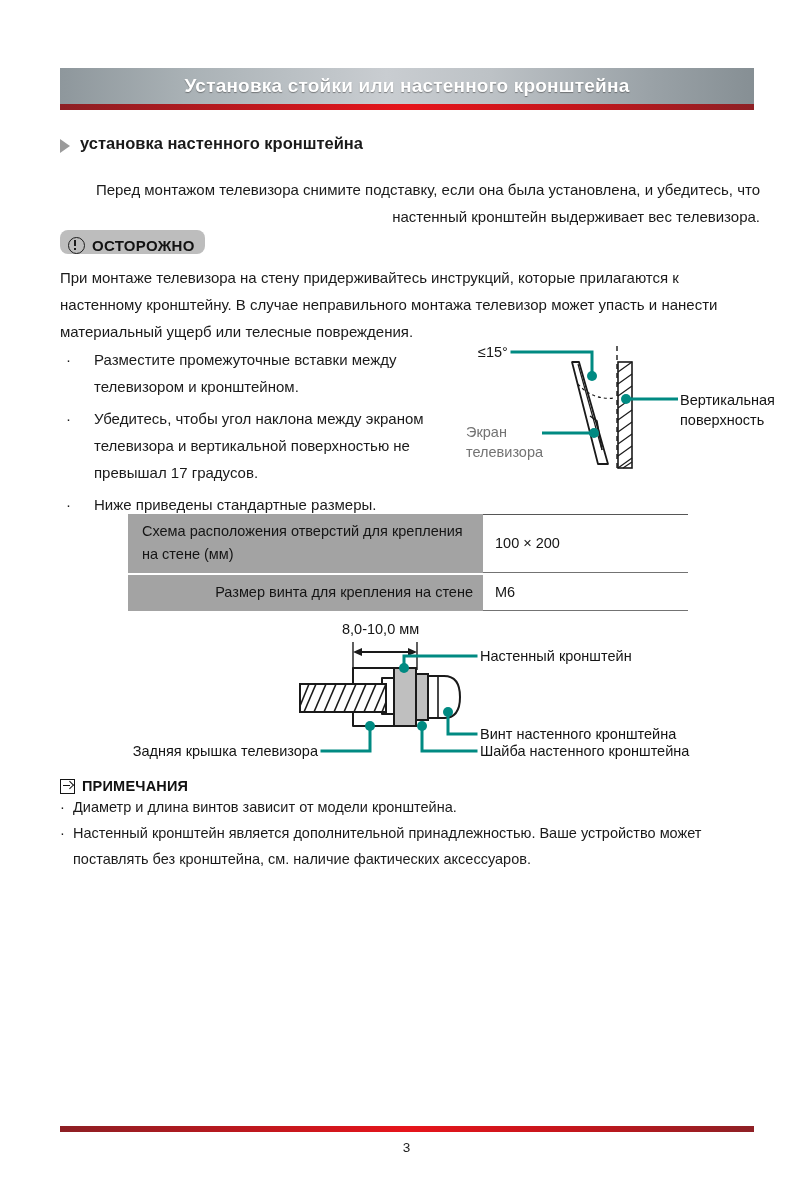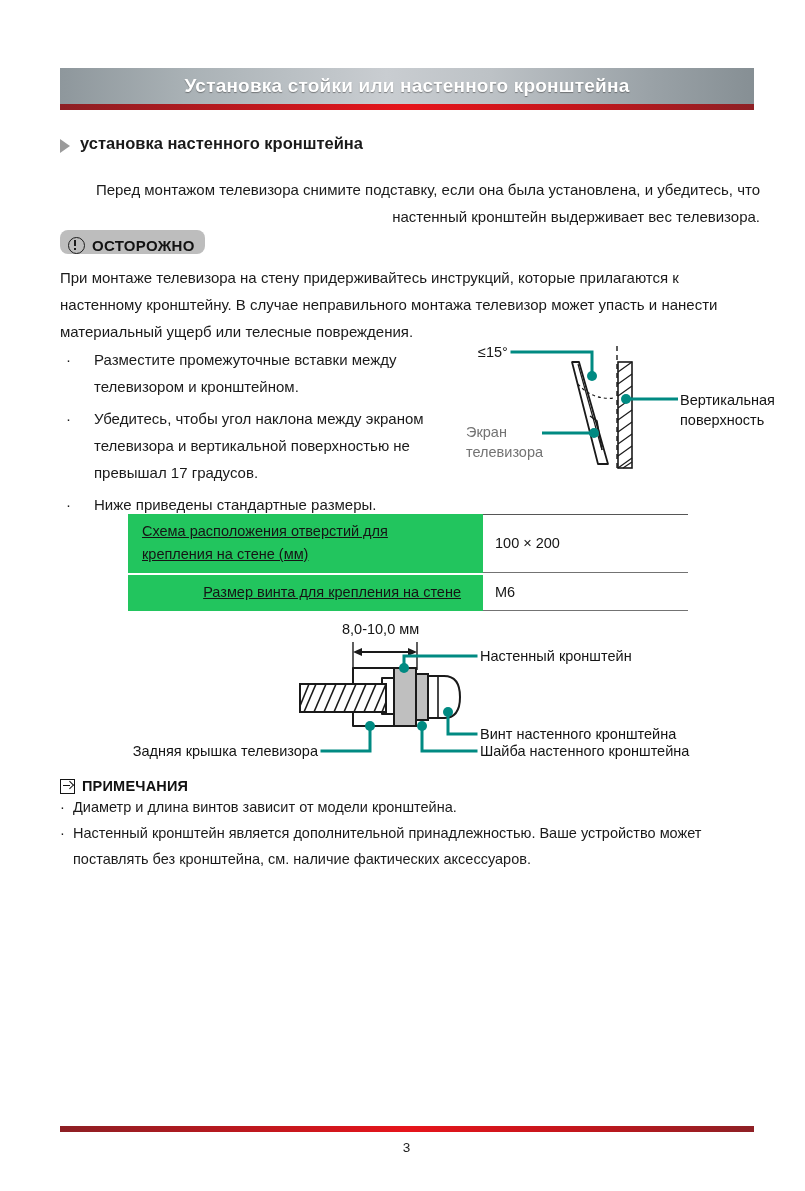--- a/index.html
+++ b/index.html
@@ -164,27 +164,26 @@
   .spec-table {
     position: absolute;
     left: 124px;
     top: 514px;
     width: 560px;
   }
   .spec-row { display: flex; }
   .spec-row + .spec-row { margin-top: 2px; text-align: right; }
   .spec-key {
     width: 355px;
-    background: #22c55e;
+    background: #a3a3a3;
     font-size: 14.5px;
     line-height: 23px;
     color: #151515;
-    padding: 6px 22px 7px 14px;
+    padding: 6px 10px 7px 14px;
     box-sizing: border-box;
-    text-decoration: underline;
   }
   .spec-val {
     flex: 1;
     background: #ffffff;
     font-size: 14.5px;
     color: #151515;
     padding: 6px 10px 7px 12px;
     box-sizing: border-box;
     border-top: 1px solid #565656;
     border-bottom: 1px solid #737373;

